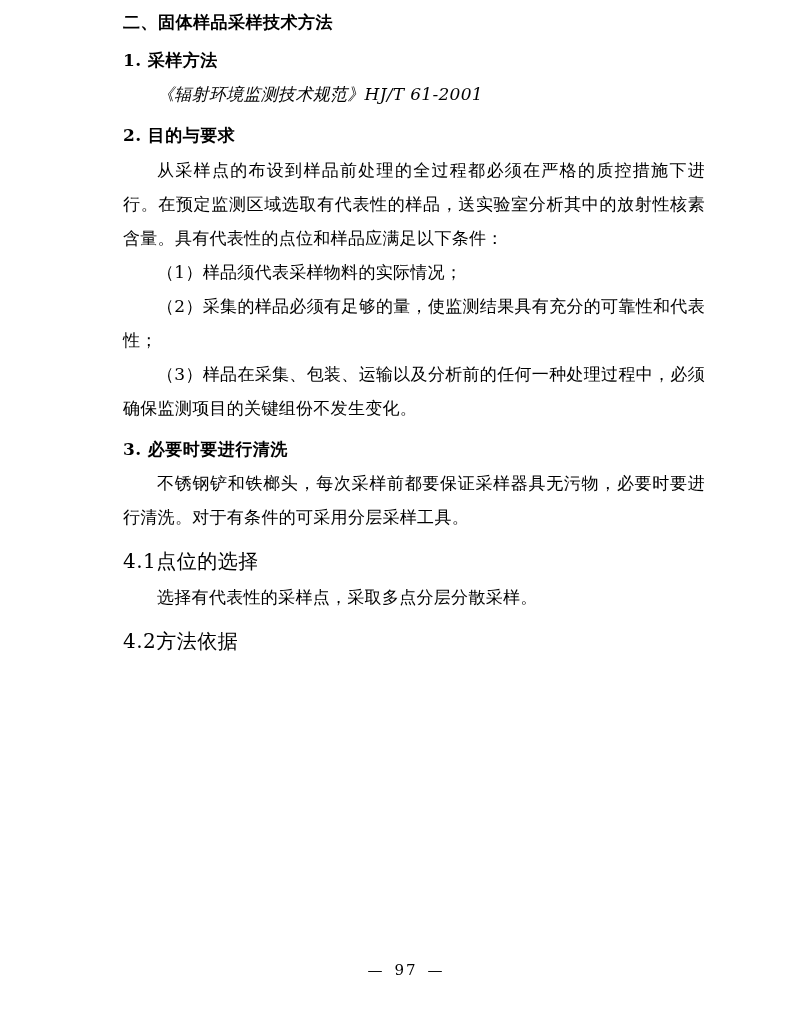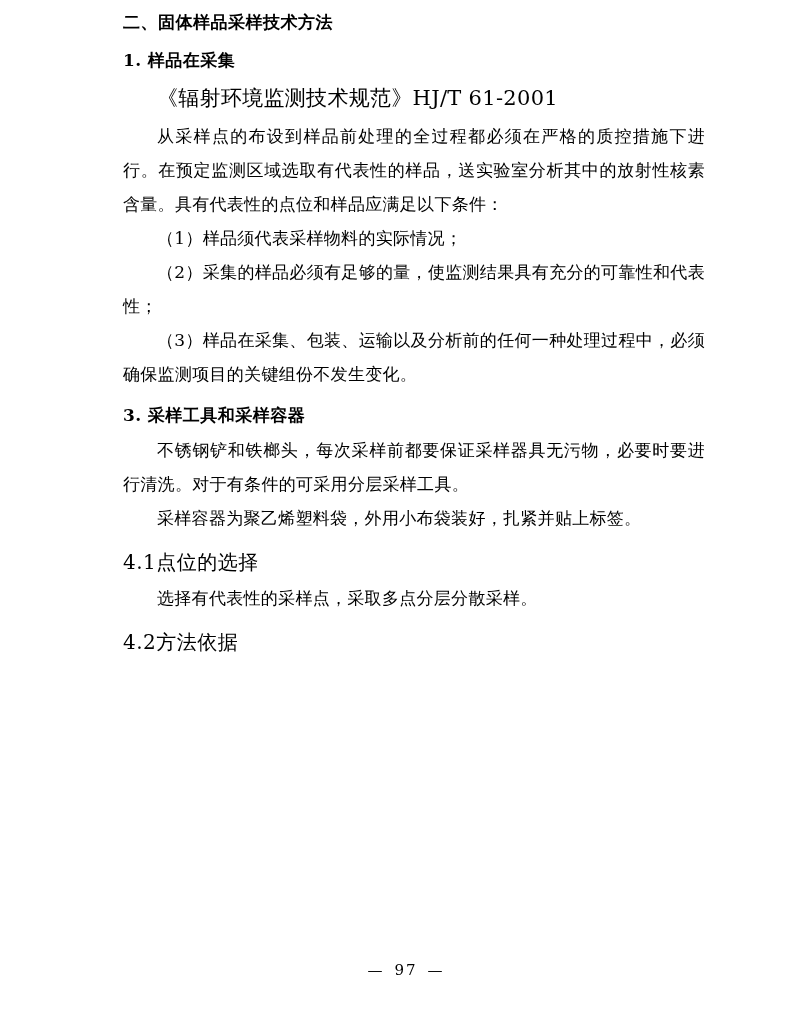--- a/index.html
+++ b/index.html
@@ -54,25 +54,26 @@
     line-height: 2.0;
     margin: 0;
     text-align: justify;
     text-justify: inter-ideograph;
     letter-spacing: 0.3px;
   }
   .indent2 {
     text-indent: 34px;
   }
   .quote-line {
-    font-size: 21px;
+    font-size: 17px;
     line-height: 2.0;
     margin: 0;
     text-indent: 34px;
     letter-spacing: 0.3px;
+    font-style: italic;
   }
   .footer {
     position: absolute;
     left: 0;
     right: 8px;
     bottom: 52px;
     text-align: center;
     font-size: 15px;
     letter-spacing: 2px;
   }
@@ -87,34 +88,36 @@
   }
 </style>
 </head>
 <body>
 
 <div class="page">
 
   <h1 class="doc-title">二、固体样品采样技术方法</h1>
 
   <div class="heading">
-    <span class="num">1.</span><span>样品在采集</span>
+    <span class="num">1.</span><span>采样方法</span>
   </div>
   <p class="quote-line">《辐射环境监测技术规范》HJ/T 61-2001</p>
 
+  <div class="heading">
+    <span class="num">2.</span><span>目的与要求</span>
+  </div>
   <p class="para indent2">从采样点的布设到样品前处理的全过程都必须在严格的质控措施下进行。在预定监测区域选取有代表性的样品，送实验室分析其中的放射性核素含量。具有代表性的点位和样品应满足以下条件：</p>
   <p class="para indent2">（1）样品须代表采样物料的实际情况；</p>
   <p class="para indent2">（2）采集的样品必须有足够的量，使监测结果具有充分的可靠性和代表性；</p>
   <p class="para indent2">（3）样品在采集、包装、运输以及分析前的任何一种处理过程中，必须确保监测项目的关键组份不发生变化。</p>
 
   <div class="heading">
-    <span class="num">3.</span><span>采样工具和采样容器</span>
+    <span class="num">3.</span><span>必要时要进行清洗</span>
   </div>
   <p class="para indent2">不锈钢铲和铁榔头，每次采样前都要保证采样器具无污物，必要时要进行清洗。对于有条件的可采用分层采样工具。</p>
-  <p class="para indent2">采样容器为聚乙烯塑料袋，外用小布袋装好，扎紧并贴上标签。</p>
 
 
   <div class="subheading">
     <span class="num">4.1</span><span>点位的选择</span>
   </div>
   <p class="para indent2">选择有代表性的采样点，采取多点分层分散采样。</p>
 
   <div class="subheading">
     <span class="num">4.2</span><span>方法依据</span>
   </div>

